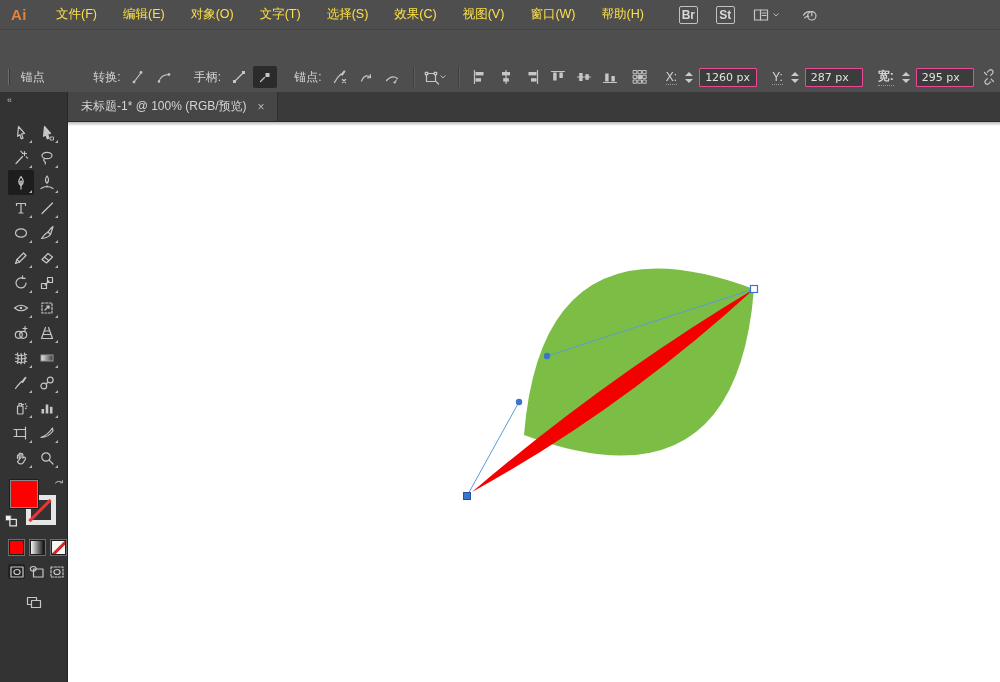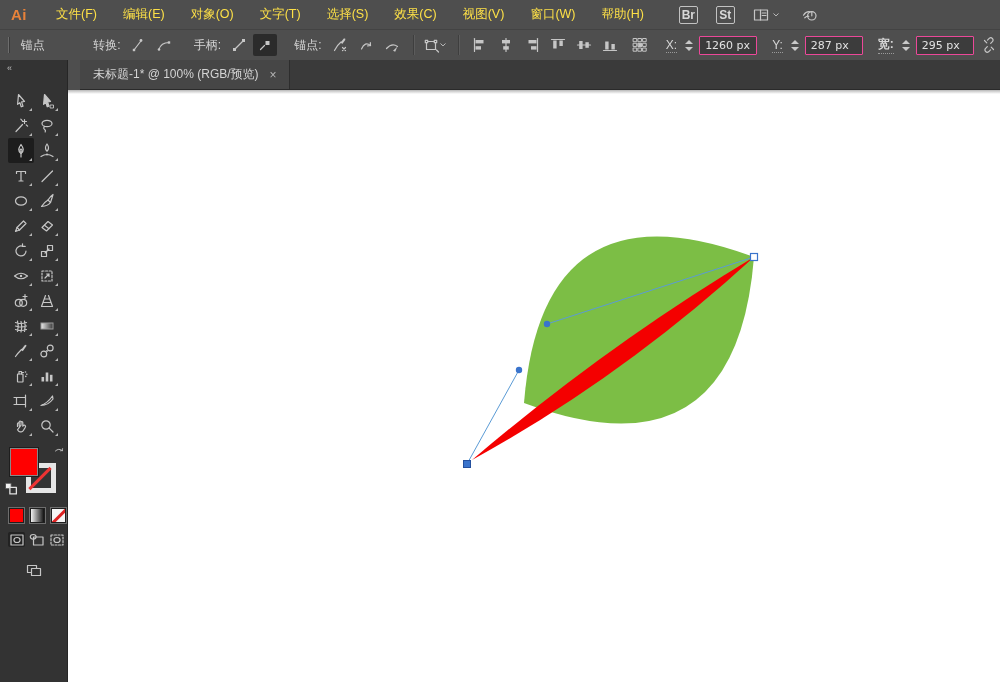--- a/index.html
+++ b/index.html
@@ -11,21 +11,21 @@
   .menu-bar { height: 30px; display: flex; align-items: center; background: #4e4e4e; border-bottom: 1px solid #434343; font-size: 12.5px; }
   .logo { color: #e8823a; font-weight: bold; font-size: 15px; padding: 0 16px 0 11px; letter-spacing: 0.5px; }
   .menu-items { display: flex; }
   .menu-item { padding: 0 13px; line-height: 29px; color: #fde047; cursor: default; }
   .menu-right { display: flex; align-items: center; margin-left: 22px; gap: 18px; }
   .app-badge { width: 19px; height: 18px; border: 1px solid #c2c2c2; border-radius: 2px; font-size: 12px; font-weight: bold; color: #d8d8d8; display: flex; align-items: center; justify-content: center; }
   .ws-group { display: flex; align-items: center; gap: 4px; color: #c3c3c3; }
   .icon16 { width: 16px; height: 16px; display: inline-flex; align-items: center; justify-content: center; color: #c6c6c6; }
 
   
-  .control-bar { height: 30px; display: flex; align-items: center; background: #4e4e4e; font-size: 12px; color: #d6d6d6; }
+  .control-bar { height: 30px; display: flex; align-items: center; background: #4e4e4e; font-size: 12px; color: #d6d6d6; margin-top: 32px; }
   .grip { width: 1px; height: 16px; background: #6d6d6d; margin: 0 7px 0 8px; box-shadow: 1px 0 0 #3a3a3a; }
   .cb-label { margin: 0 5px; white-space: nowrap; }
   .cb-label.scrub { border-bottom: 1px dotted #9a9a9a; }
   .cb-btn { width: 24px; height: 22px; border-radius: 2px; display: flex; align-items: center; justify-content: center; color: #cfcfcf; margin: 0 1px; }
   .cb-btn.pressed { background: #2b2b2b; }
   .cb-btn.disabled { color: #7d7d7d; }
   .cb-sep { width: 1px; height: 20px; background: #3e3e3e; box-shadow: 1px 0 0 #5c5c5c; margin: 0 8px; }
   .chev { width: 10px; height: 10px; color: #c0c0c0; margin-left: -2px; }
   .field { display: flex; align-items: center; margin-left: 10px; }
   .stepper { width: 11px; height: 18px; display: flex; flex-direction: column; justify-content: center; gap: 3px; margin: 0 3px; }
@@ -53,21 +53,21 @@
   .color-btn { width: 15px; height: 15px; border: 1px solid #1f1f1f; box-shadow: 0 0 0 1px #6e6e6e; }
   .color-btn.gradient { background: linear-gradient(90deg, #f2f2f2, #111); }
   .color-btn.none { position: relative; background: #f5f5f5; overflow: hidden; }
   .color-btn.none::after { content: ""; position: absolute; left: -3px; top: 5.5px; width: 20px; height: 2.5px; background: #d22; transform: rotate(-45deg); }
   .mode-row { display: flex; gap: 3px; padding-left: 8px; margin-top: 9px; }
   .mode-btn { width: 17px; height: 15px; display: flex; align-items: center; justify-content: center; color: #9d9d9d; border-radius: 2px; }
   .mode-btn.pressed { background: #222; color: #cfcfcf; }
   .screen-row { margin-top: 13px; display: flex; justify-content: center; color: #bdbdbd; }
 
   .right-col { flex: 1; display: flex; flex-direction: column; }
-  .tab-bar { height: 30px; background: #3a3a3a; display: flex; align-items: stretch; border-bottom: 1px solid #2a2a2a; margin-left: 12px; }
+  .tab-bar { height: 30px; background: #3a3a3a; display: flex; align-items: stretch; border-bottom: 1px solid #2a2a2a; }
   .doc-tab { display: flex; align-items: center; gap: 11px; background: #464646; padding: 0 12px 0 13px; font-size: 12px; color: #d4d4d4; border-right: 1px solid #2d2d2d; }
   .tab-close { color: #b5b5b5; font-size: 12px; line-height: 1; cursor: default; }
   .canvas { flex: 1; background: #ffffff; position: relative; overflow: hidden; }
   .canvas::before { content: ""; position: absolute; left: 0; top: 0; right: 0; height: 4px; background: linear-gradient(rgba(0,0,0,.28), rgba(0,0,0,0)); z-index: 2; }
   .canvas svg { position: absolute; left: 0; top: 0; }
 </style>
 </head>
 <body>
 
 <div class="menu-bar">

